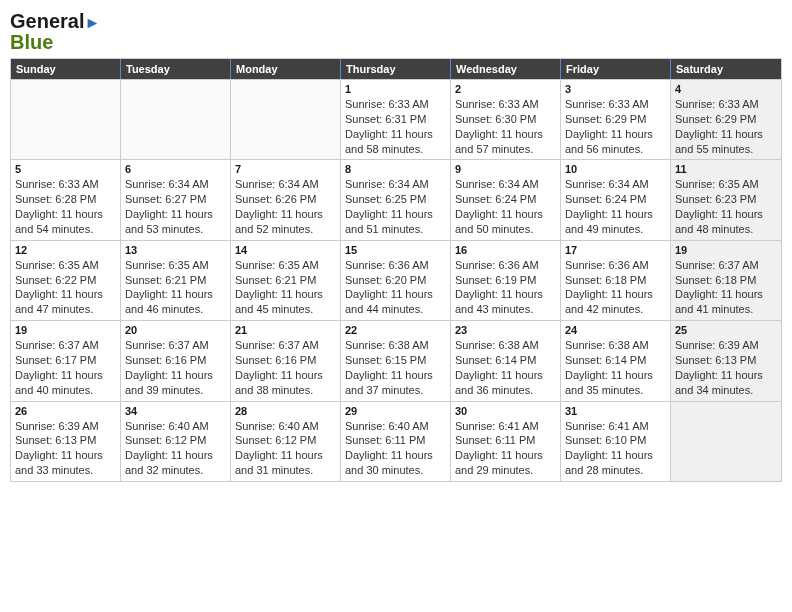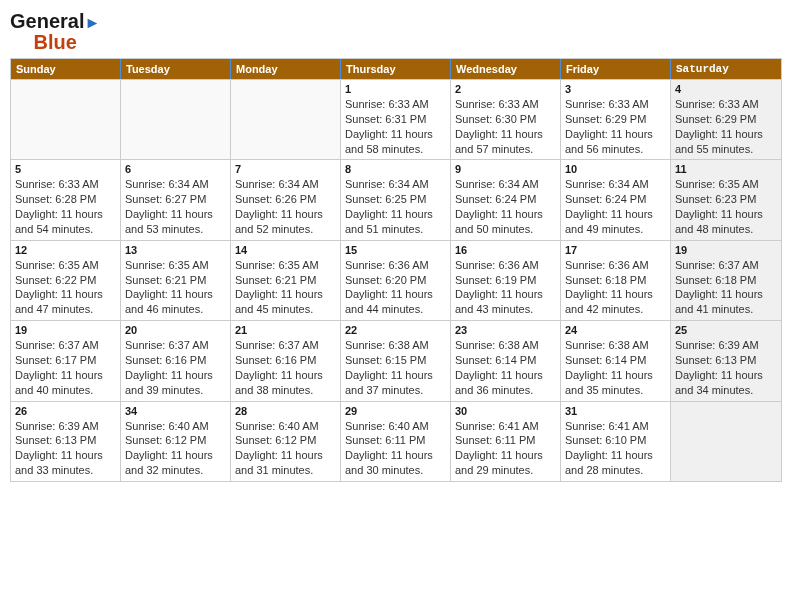--- a/index.html
+++ b/index.html
@@ -41,31 +41,31 @@
     }
     .calendar {
       flex: 1;
       display: flex;
       flex-direction: column;
       border: 1px solid #ccc;
     }
     .cal-header {
       display: grid;
       grid-template-columns: repeat(7, 1fr);
-      background: #a16207;
+      background: #404040;
     }
     .cal-header-cell {
       color: #fff;
       font-weight: bold;
       font-size: 11px;
       padding: 4px 5px;
       border-right: 1px solid #4a8edb;
       text-align: left;
     }
-    .cal-header-cell:last-child { border-right: none; font-family: Liberation Mono, monospace; }
+    .cal-header-cell:last-child { border-right: none; }
     .cal-body {
       flex: 1;
       display: flex;
       flex-direction: column;
     }
     .cal-row {
       display: grid;
       grid-template-columns: repeat(7, 1fr);
       flex: 1;
       border-top: 1px solid #ccc;
@@ -97,21 +97,21 @@
 </head>
 <body>
 
 <div class="page">
   <div class="header">
     <div class="logo">
       <div>
         <div style="font-size:20px;font-weight:bold;line-height:1.1;">
           <span style="color:#1a1a1a;">General</span><span style="color:#2a6ebb;font-size:16px;">►</span>
         </div>
-        <div style="font-size:20px;font-weight:bold;color:#c2410c;line-height:1;text-align:center;">Blue</div>
+        <div style="font-size:20px;font-weight:bold;color:#4d7c0f;line-height:1;">Blue</div>
       </div>
     </div>
     <div class="title-block">
       <div class="month-title"></div>
       <div class="subtitle"></div>
     </div>
   </div>
 
   <div class="calendar">
     <div class="cal-header">

